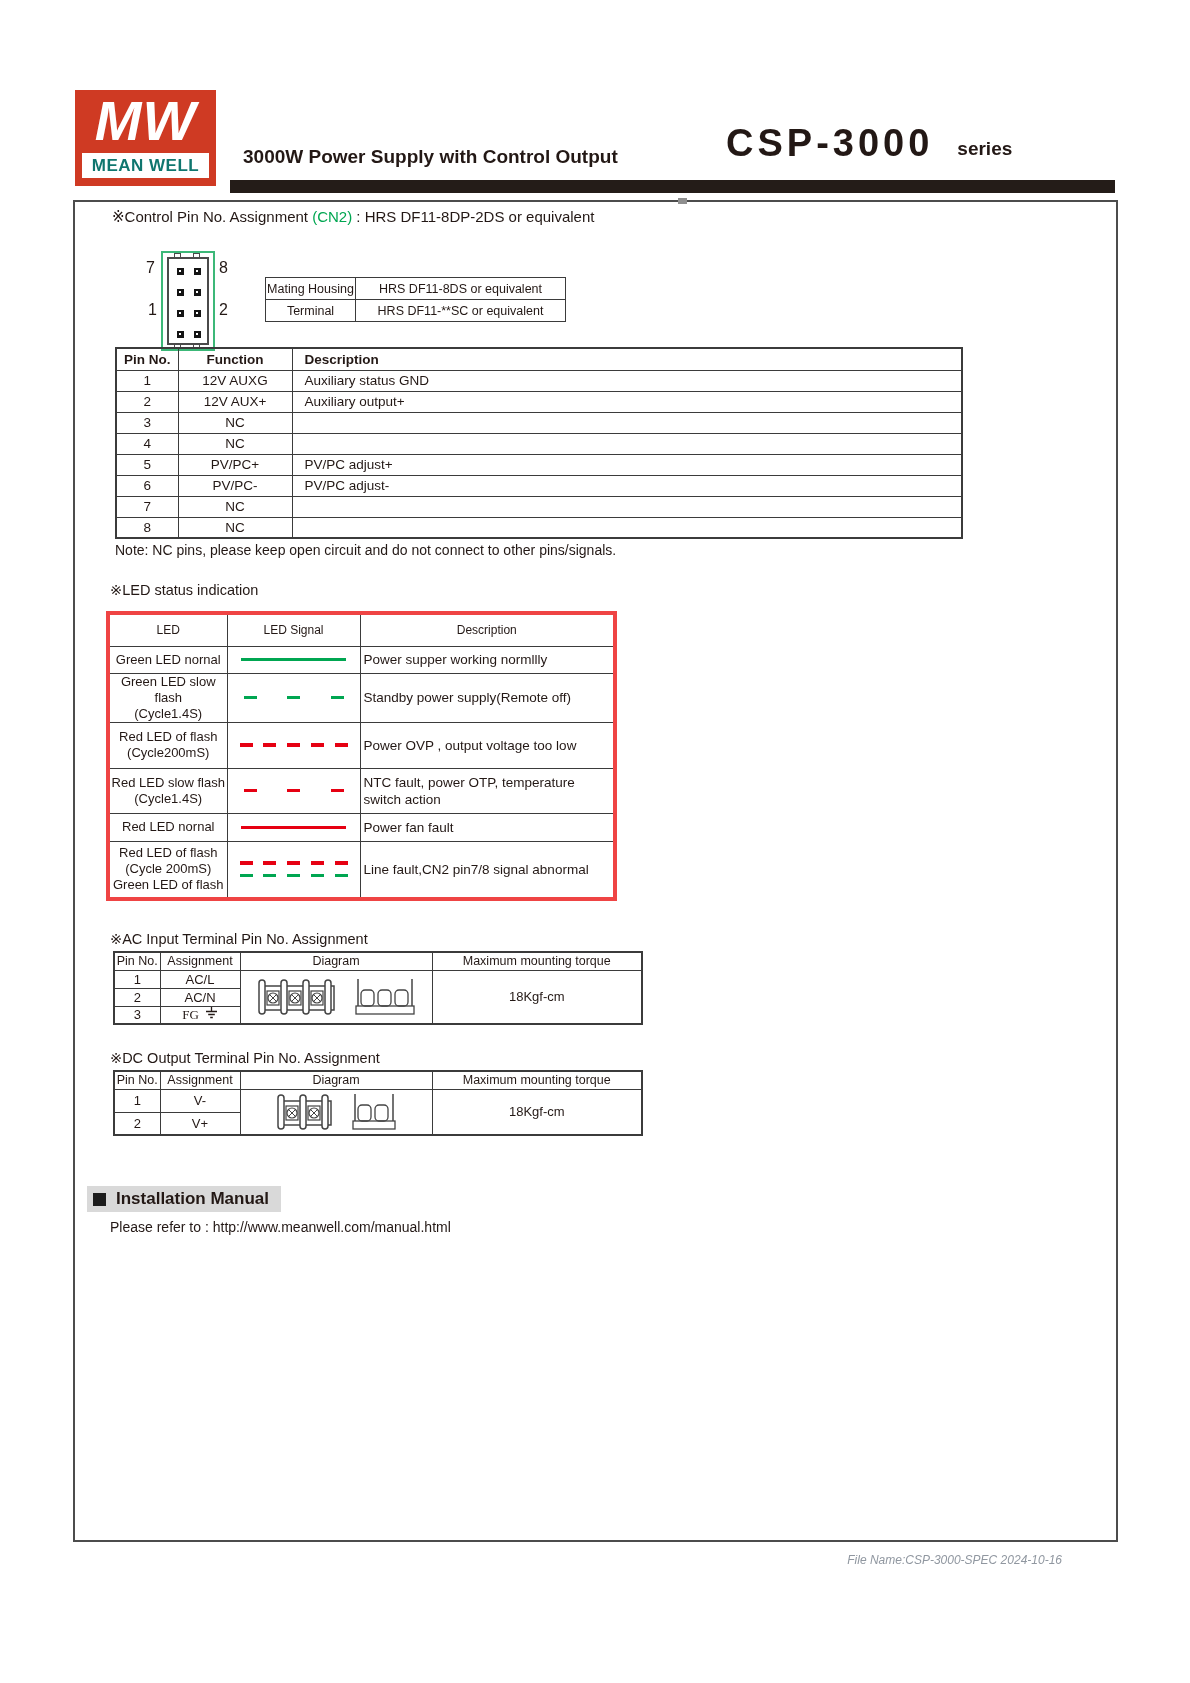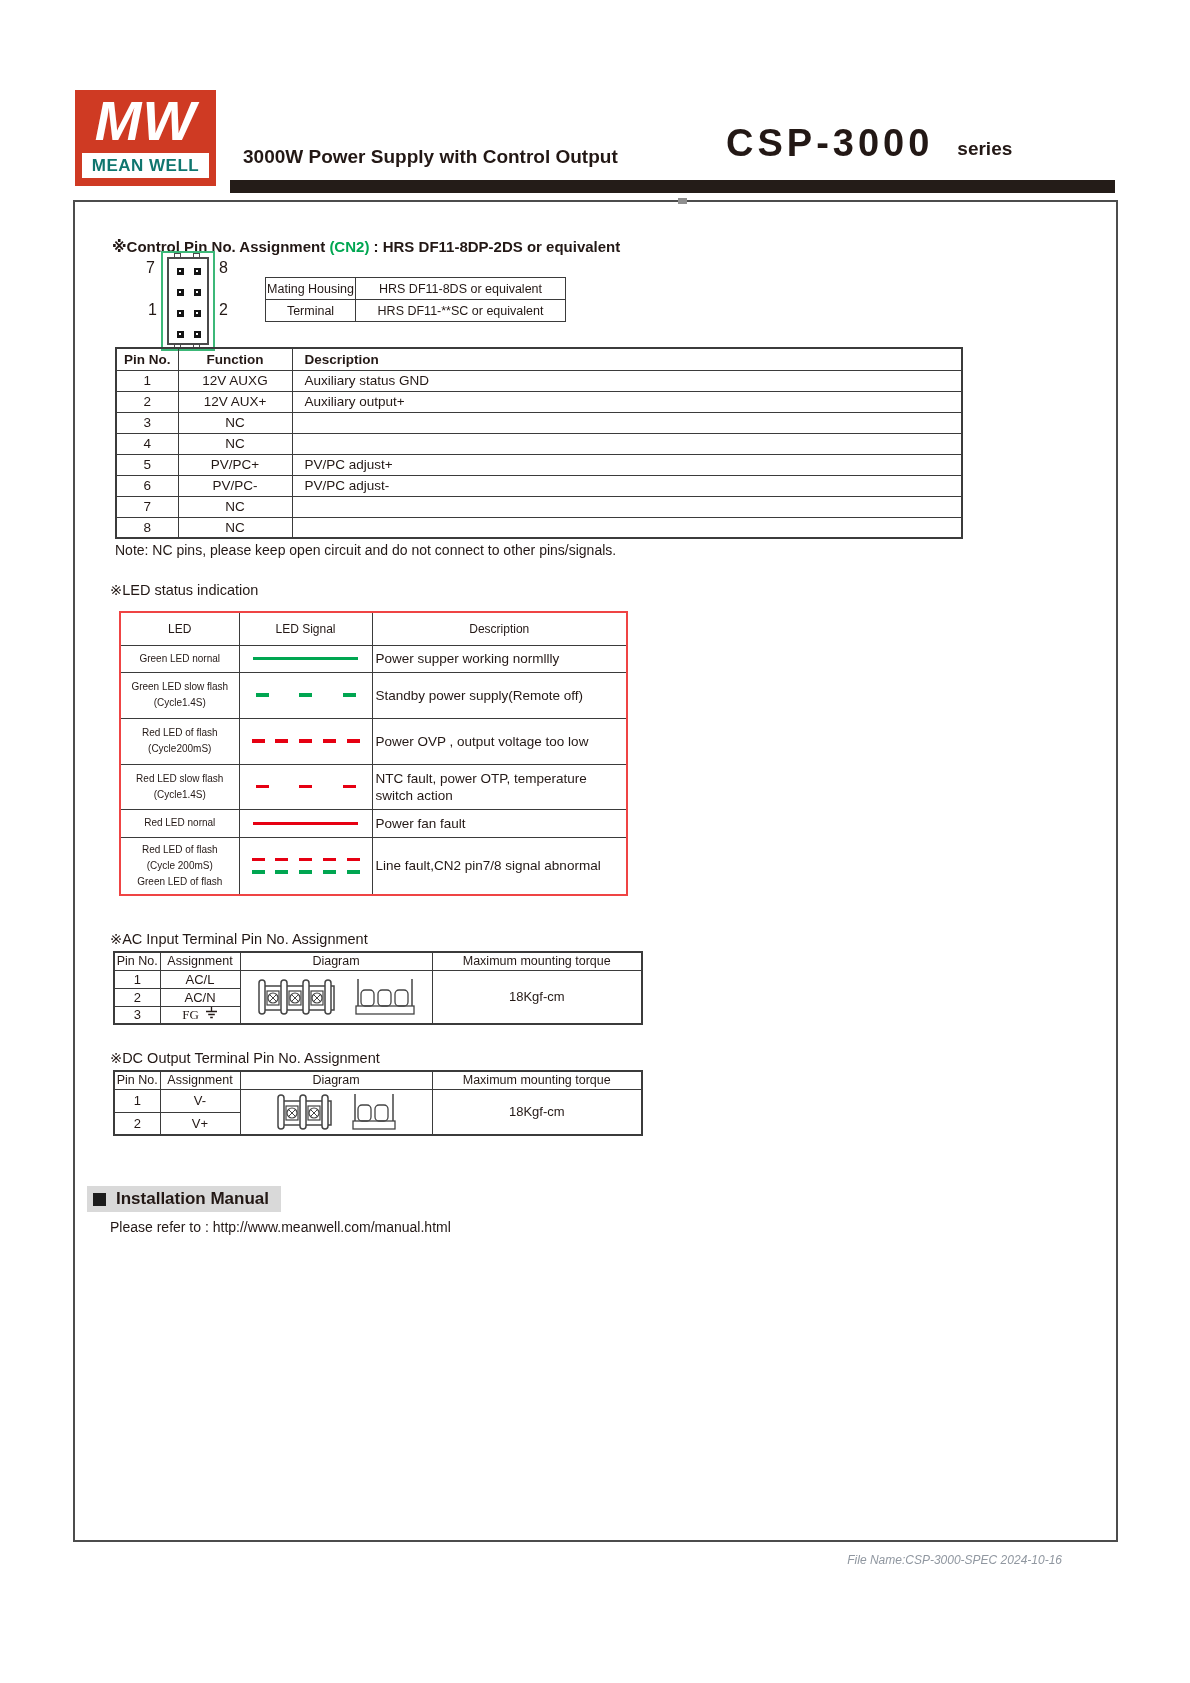--- a/index.html
+++ b/index.html
@@ -44,23 +44,23 @@
   .mating-table { border:1px solid #3b3b3b; }
 
   .pin-table { left:115px; top:347px; border:2px solid #3b3b3b; }
   .pin-table th { height:22px; font-size:13.5px; font-weight:bold; }
   .pin-table td { height:21px; font-size:13.5px; text-align:center; }
   .pin-table .desc { text-align:left; padding-left:12px; }
   .pin-table th.desc-h { text-align:left; padding-left:12px; }
 
   .note { font-size:14px; }
 
-  .led-table { left:119px; top:611px; border:2px solid #ef4444; }
+  .led-table { left:106px; top:611px; border:4px solid #ef4444; }
   .led-table th { font-size:12px; font-weight:normal; }
-  .led-table td.ledcol { font-size:10px; text-align:center; line-height:16px; }
+  .led-table td.ledcol { font-size:13px; text-align:center; line-height:16px; }
   .led-table td.desc { font-size:13.5px; text-align:left; padding-left:3px; }
   .sigwrap { display:flex; align-items:center; justify-content:center; }
   .sig-solid { width:105px; height:3px; }
   .sig-dashes { width:108px; display:flex; justify-content:space-between; }
   .sig-dashes i { display:block; width:13px; height:3.5px; }
   .sig-stack { display:flex; flex-direction:column; gap:9px; align-items:center; }
   .c-green { background:#00a651; }
   .c-red { background:#e60012; }
 
   .term-table { border:2px solid #3b3b3b; }
@@ -98,21 +98,21 @@
   <div class="abs doc-title">3000W Power Supply with Control Output</div>
   <div class="abs model-wrap">
     <span class="model">CSP-3000</span>
     <span class="series">series</span>
   </div>
   <div class="abs header-bar"></div>
 
   <div class="abs content-box"></div>
   <div class="abs top-tick"></div>
 
-  <div class="abs sec-title" style="left:112px; top:238px;font-weight:bold;">
+  <div class="abs sec-title" style="left:112px; top:208px;">
     <span>※Control Pin No. Assignment </span><span class="green-txt">(CN2)</span><span> : HRS DF11-8DP-2DS or equivalent</span>
   </div>
 
   <div class="abs conn-outer">
     <div class="conn-inner">
       <div class="conn-tab" style="left:5px; top:-6px;"></div>
       <div class="conn-tab" style="left:24px; top:-6px;"></div>
       <div class="conn-tab" style="left:5px; bottom:-6px;"></div>
       <div class="conn-tab" style="left:24px; bottom:-6px;"></div>
       <div class="pin-sq" style="left:8px; top:9px;"></div>

